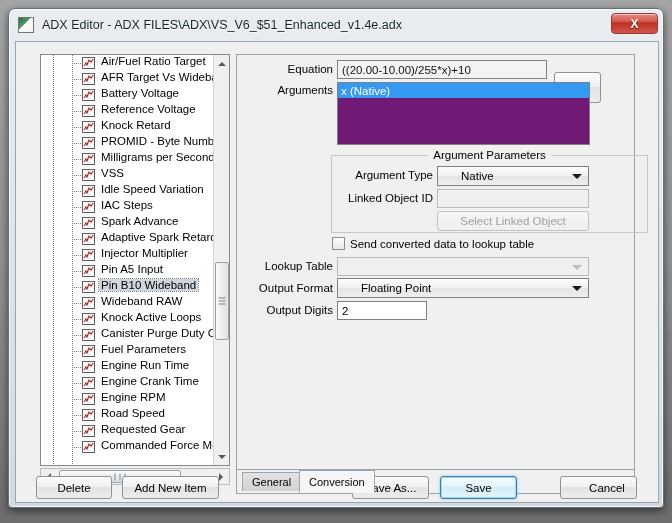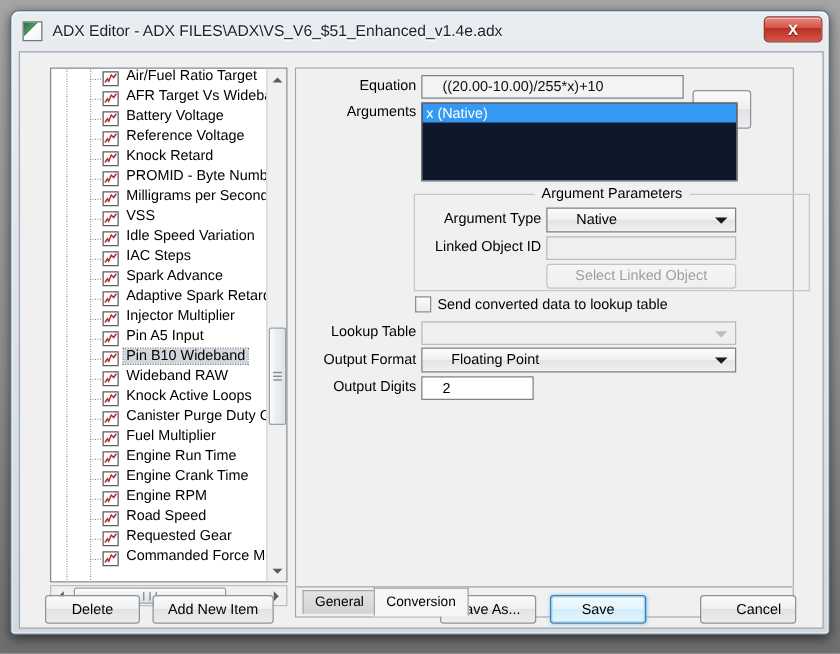--- a/index.html
+++ b/index.html
@@ -221,21 +221,21 @@
     color: #000;
     text-align: right;
     white-space: nowrap;
   }
   .txtbox {
     position: absolute;
     background: #ffffff;
     border: 1px solid #7c8287;
     font-size: 11.5px;
     color: #000;
-    padding: 2px 16px;
+    padding: 2px 4px;
     display: flex; align-items: center;
     font-family: "Liberation Sans", sans-serif;
   }
   .txtbox.readonly { background: #f3f3f3; color: #111; }
   .txtbox.disabled { background: #efefef; border-color: #b6bbbf; color: #9a9a9a; }
   .btn {
     position: absolute;
     border: 1px solid #8d9399;
     border-radius: 3px;
     background: linear-gradient(180deg,#fbfbfb 0%,#f0f0f0 48%,#e2e2e2 50%,#ededed 100%);
@@ -272,21 +272,21 @@
     border-left: 5px solid transparent;
     border-right: 5px solid transparent;
     border-top: 5px solid #1a1a1a;
   }
   .combo.disabled .combo-arrow { border-top-color: #bcbcbc; }
 
   #arglist {
     position: absolute;
     left: 100px; top: 27px;
     width: 253px; height: 63px;
-    background: #0f172a;
+    background: #701a75;
     border: 1px solid #7c8287;
     overflow: hidden;
     text-align: center;
   }
   #arg-item-0 {
     height: 15px;
     background: #3399f2;
     color: #ffffff;
     font-size: 11.5px;
     display: flex; align-items: center;
@@ -507,21 +507,21 @@
               </span>
               <span class="node-label">Canister Purge Duty Cyc</span>
             </div>
             <div class="tree-node">
               <span class="node-elbow"></span>
               <span class="node-icon">
                 <svg width="11" height="10" viewBox="0 0 11 10">
                   <polyline points="1,8 3,5 4,7 6,2 8,4 10,1" fill="none" stroke="#b03030" stroke-width="1.2"></polyline>
                 </svg>
               </span>
-              <span class="node-label">Fuel Multiplier</span>
+              <span class="node-label">Fuel Parameters</span>
             </div>
             <div class="tree-node">
               <span class="node-elbow"></span>
               <span class="node-icon">
                 <svg width="11" height="10" viewBox="0 0 11 10">
                   <polyline points="1,8 3,5 4,7 6,2 8,4 10,1" fill="none" stroke="#b03030" stroke-width="1.2"></polyline>
                 </svg>
               </span>
               <span class="node-label">Engine Run Time</span>
             </div>

